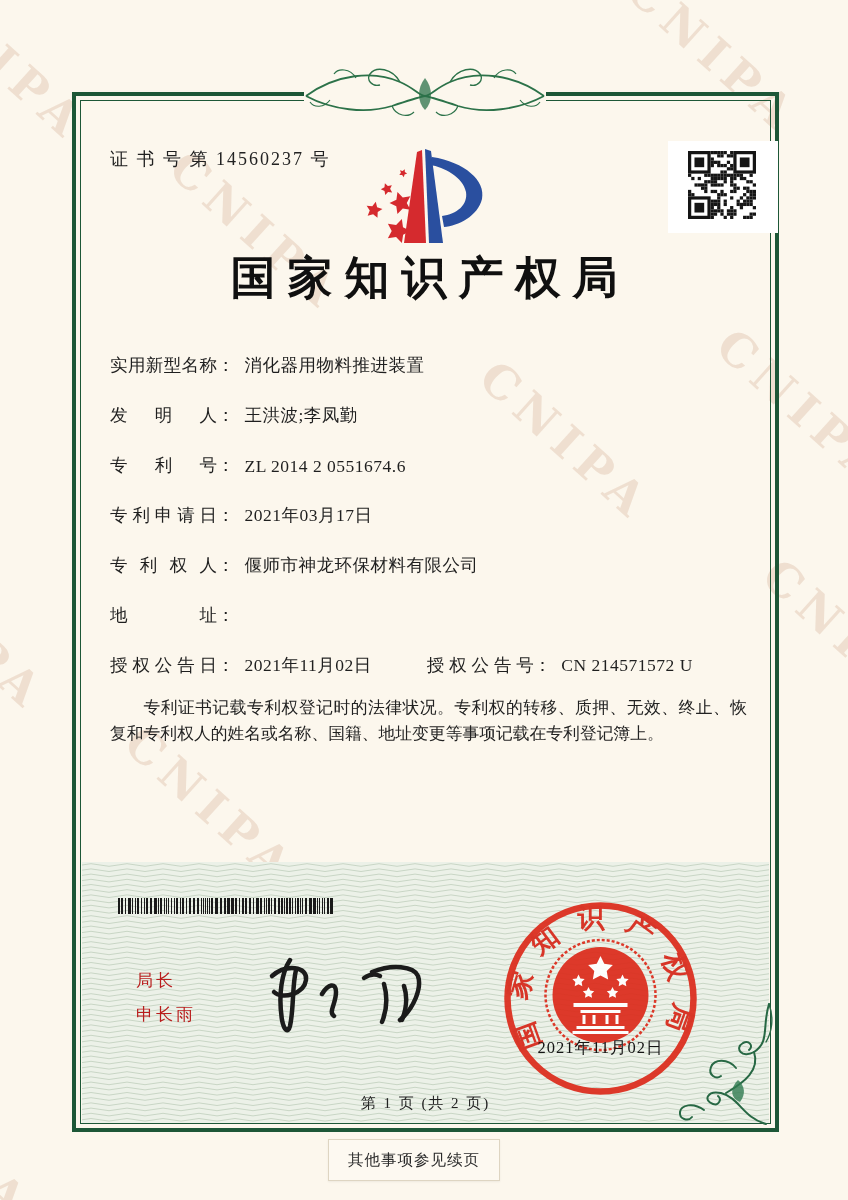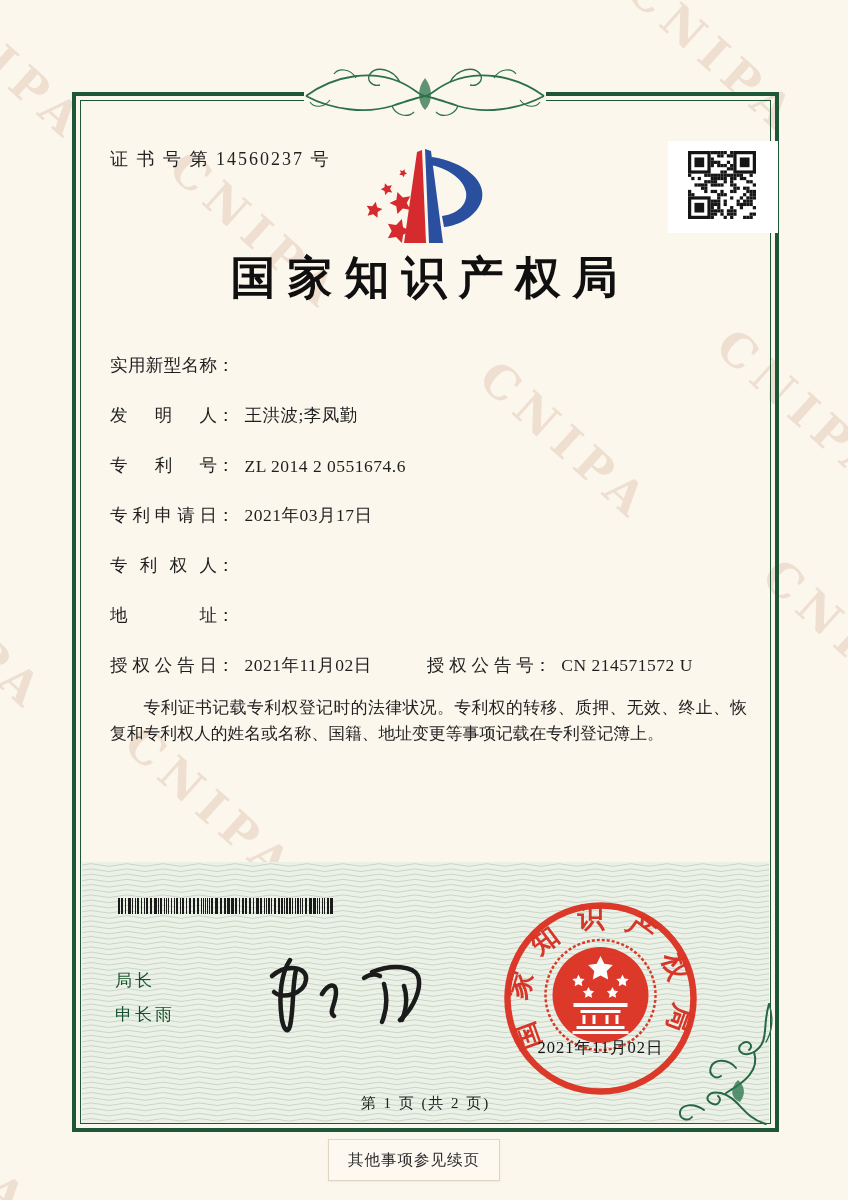--- a/index.html
+++ b/index.html
@@ -30,22 +30,22 @@
   .fval{margin-left:10px;letter-spacing:0.5px;}
   .fpair2{display:flex;align-items:baseline;margin-left:55px;}
 
   .paras{position:absolute;left:110px;top:695px;width:637px;font-size:16.8px;
       line-height:25.6px;text-align:justify;color:#222;z-index:3;}
   .paras p{margin:0;text-indent:2em;}
 
   .barcode{position:absolute;left:118px;top:898px;width:220px;height:16px;z-index:3;}
   .barcode i{position:absolute;top:0;height:100%;background:#1a1a1a;display:block;}
 
-  .officer{position:absolute;left:115px;font-family:"Liberation Sans","DejaVu Sans",sans-serif;
-      font-size:17px;letter-spacing:3px;color:#14532d;z-index:3;}
+  .officer{position:absolute;left:136px;font-family:"Liberation Sans","DejaVu Sans",sans-serif;
+      font-size:17px;letter-spacing:3px;color:#b91c1c;z-index:3;}
 
   .sig{position:absolute;left:252px;top:942px;z-index:4;}
   .seal{position:absolute;left:498px;top:896px;z-index:5;opacity:0.93;}
   .sealdate{position:absolute;left:498px;top:1037px;width:205px;text-align:center;
       font-size:16.5px;letter-spacing:1px;color:#141414;z-index:6;}
 
   .footer{position:absolute;left:82px;top:1094px;width:687px;text-align:center;
       font-size:15px;letter-spacing:2px;color:#222;z-index:3;}
   .contbox{position:absolute;left:328px;top:1139px;width:170px;height:40px;
       border:1px solid #ded5c2;background:#fdf9f1;box-shadow:0 1px 2px rgba(0,0,0,0.06);
@@ -321,39 +321,41 @@
           <rect x="8" y="64" width="12" height="12"></rect>
         </g>
       </svg>
   </div>
 
   <div class="title">国家知识产权局</div>
 
   <div class="frow" style="top:353px">
     <span class="flbl">实用新型名称</span>
       <span>：</span>
+    <span class="fval">消化器用物料推进装置</span>
   </div>
   <div class="frow" style="top:403px">
     <span class="flbl">发明人</span>
       <span>：</span>
     <span class="fval">王洪波;李凤勤</span>
   </div>
   <div class="frow" style="top:453px">
     <span class="flbl">专利号</span>
       <span>：</span>
     <span class="fval">ZL 2014 2 0551674.6</span>
   </div>
   <div class="frow" style="top:503px">
     <span class="flbl">专利申请日</span>
       <span>：</span>
     <span class="fval">2021年03月17日</span>
   </div>
   <div class="frow" style="top:553px">
     <span class="flbl">专利权人</span>
       <span>：</span>
+    <span class="fval">偃师市神龙环保材料有限公司</span>
   </div>
   <div class="frow" style="top:603px">
     <span class="flbl">地址</span>
       <span>：</span>
   </div>
   <div class="frow" style="top:653px">
     <span class="flbl">授权公告日</span>
       <span>：</span>
     <span class="fval">2021年11月02日</span>
     <span class="fpair2">

